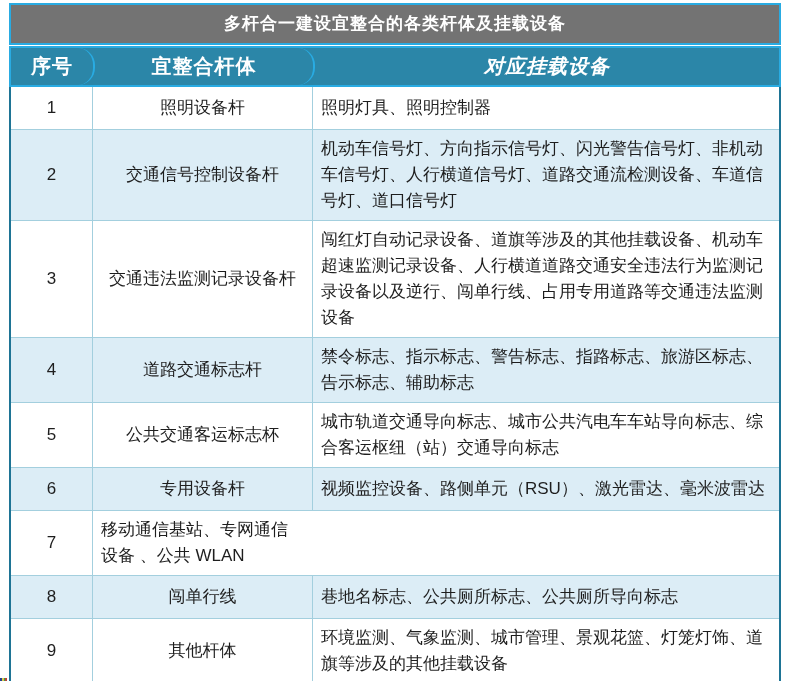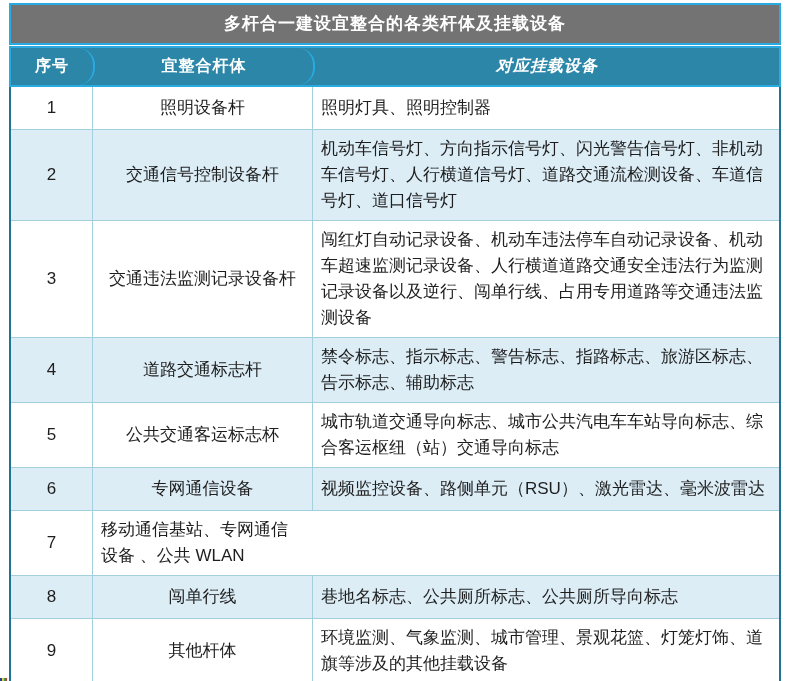--- a/index.html
+++ b/index.html
@@ -25,21 +25,21 @@
   
   .header-row{
     box-sizing:border-box;
     display:grid;grid-template-columns:84px 220px 1fr;
     background:#2B86A8;
     border:2px solid #29ABE2;
     height:41px;
   }
   .header-cell{
     display:flex;align-items:center;justify-content:center;
-    color:#ffffff;font-weight:bold;font-size:16px;letter-spacing:1px;
+    color:#ffffff;font-weight:bold;font-size:20px;letter-spacing:1px;
     border-right:2px solid #29ABE2;
     border-radius:17px;
   }
   .header-cell:last-child{border-right:none;font-style:italic;}
 
   
   .tbody{
     box-sizing:border-box;
     border-left:2px solid #1E7495;
     border-right:2px solid #1E7495;
@@ -91,35 +91,35 @@
           <div class="cell col-devices">照明灯具、照明控制器</div>
         </div>
         <div class="trow">
           <div class="cell col-no">2</div>
           <div class="cell col-pole">交通信号控制设备杆</div>
           <div class="cell col-devices">机动车信号灯、方向指示信号灯、闪光警告信号灯、非机动车信号灯、人行横道信号灯、道路交通流检测设备、车道信号灯、道口信号灯</div>
         </div>
         <div class="trow">
           <div class="cell col-no">3</div>
           <div class="cell col-pole">交通违法监测记录设备杆</div>
-          <div class="cell col-devices">闯红灯自动记录设备、机动车违法停车自动记录设备、机动车超速监测记录设备、人行横道道路交通安全违法行为监测记录设备以及逆行、闯单行线、占用专用道路等交通违法监测设备</div>
+          <div class="cell col-devices">闯红灯自动记录设备、道旗等涉及的其他挂载设备、机动车超速监测记录设备、人行横道道路交通安全违法行为监测记录设备以及逆行、闯单行线、占用专用道路等交通违法监测设备</div>
         </div>
         <div class="trow">
           <div class="cell col-no">4</div>
           <div class="cell col-pole">道路交通标志杆</div>
           <div class="cell col-devices">禁令标志、指示标志、警告标志、指路标志、旅游区标志、告示标志、辅助标志</div>
         </div>
         <div class="trow">
           <div class="cell col-no">5</div>
           <div class="cell col-pole">公共交通客运标志杯</div>
           <div class="cell col-devices">城市轨道交通导向标志、城市公共汽电车车站导向标志、综合客运枢纽（站）交通导向标志</div>
         </div>
         <div class="trow">
           <div class="cell col-no">6</div>
-          <div class="cell col-pole">专网通信设备</div>
+          <div class="cell col-pole">专用设备杆</div>
           <div class="cell col-devices">视频监控设备、路侧单元（RSU）、激光雷达、毫米波雷达</div>
         </div>
         <div class="trow">
           <div class="cell col-no">7</div>
           <div class="cell col-devices">移动通信基站、专网通信设备 、公共 WLAN</div>
         </div>
         <div class="trow">
           <div class="cell col-no">8</div>
           <div class="cell col-pole">闯单行线</div>
           <div class="cell col-devices">巷地名标志、公共厕所标志、公共厕所导向标志</div>

